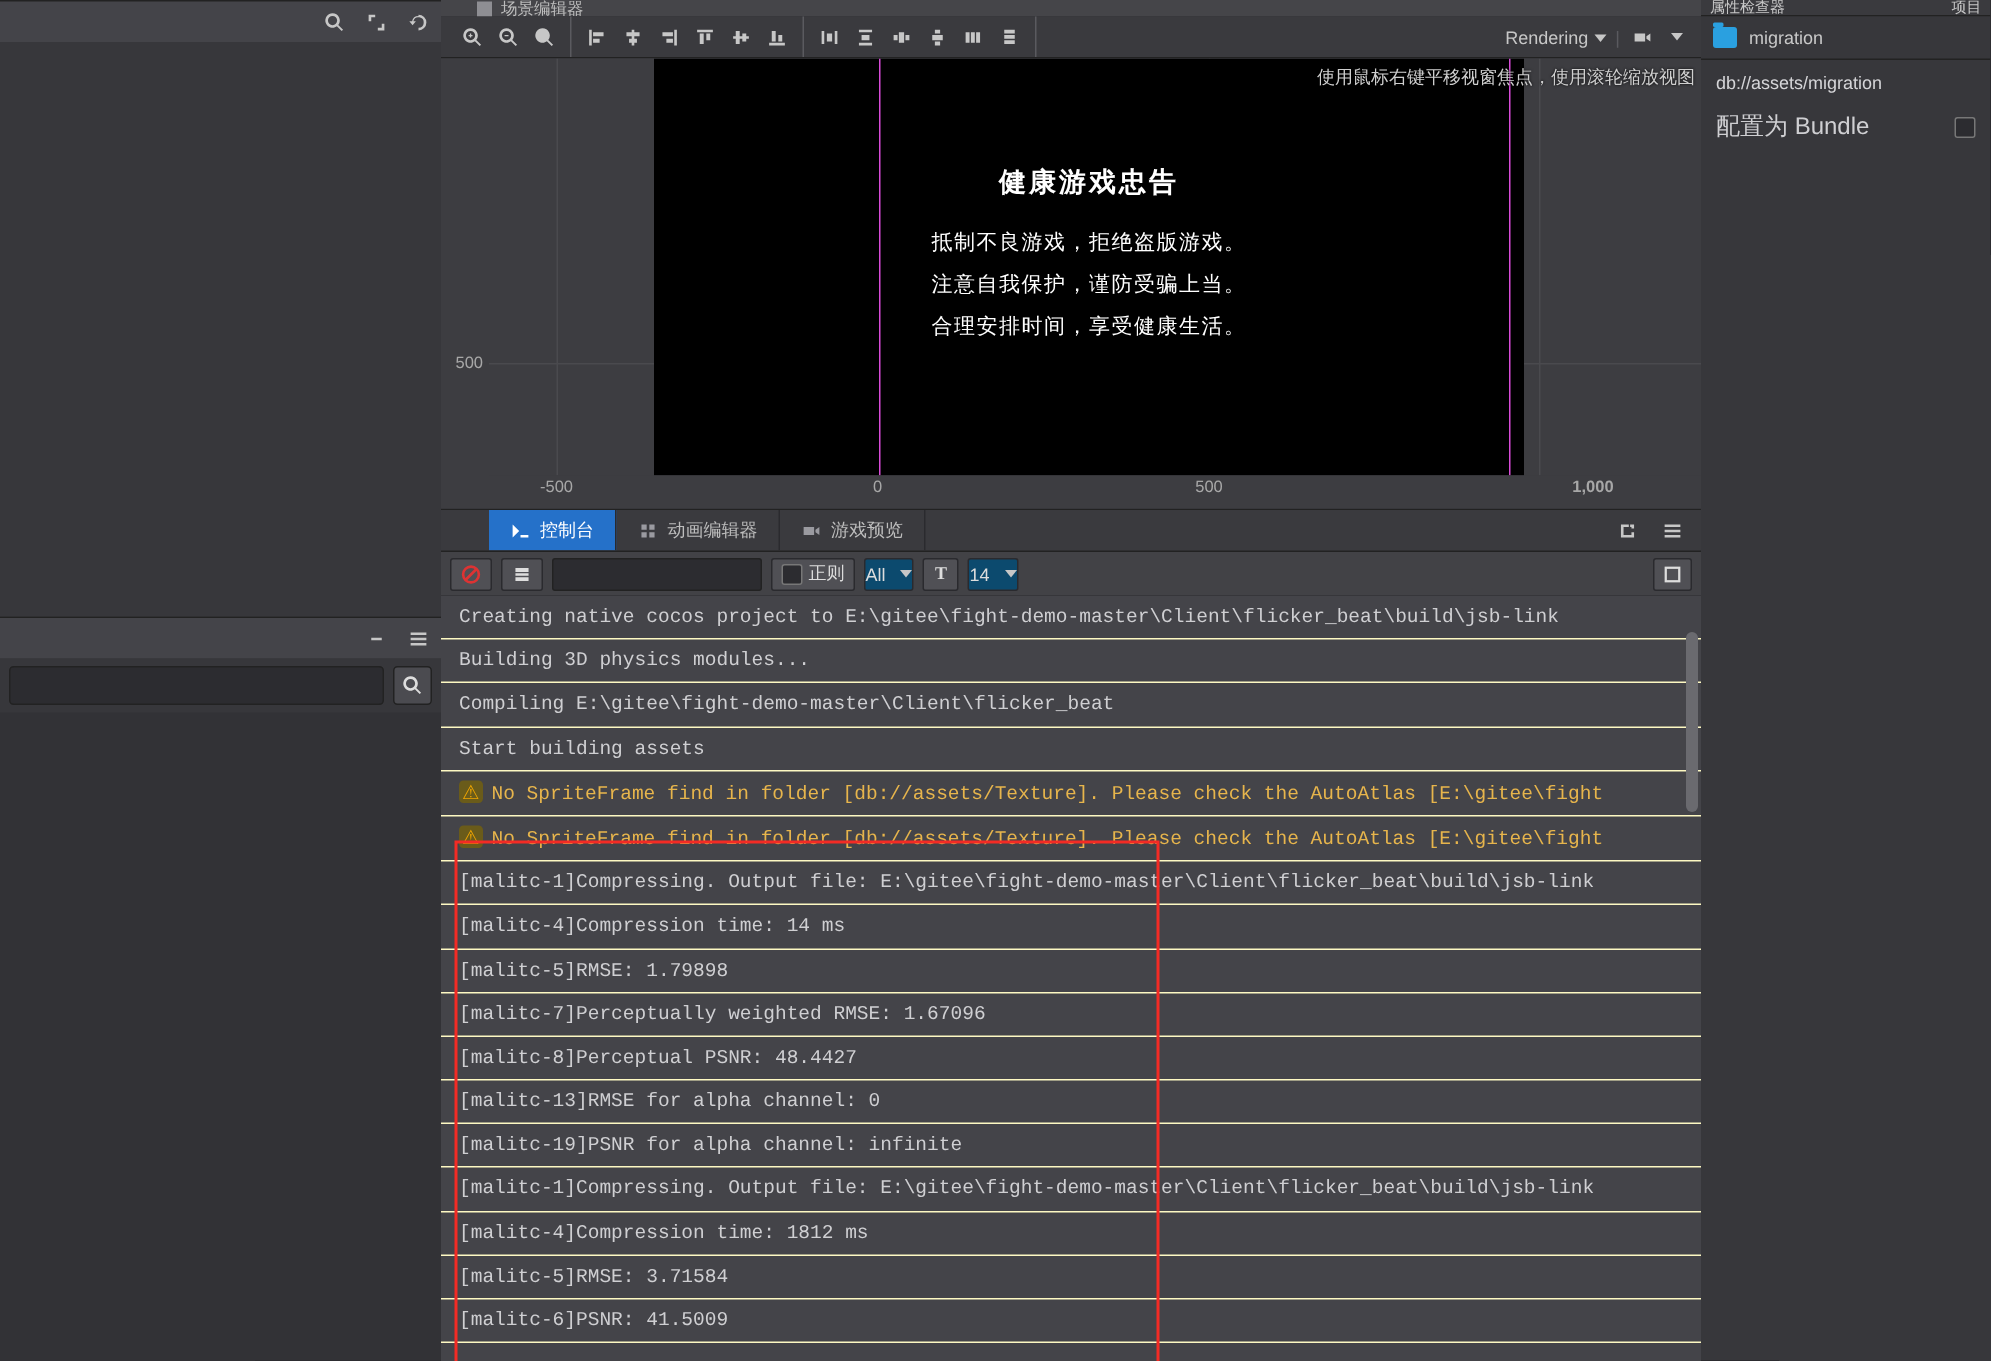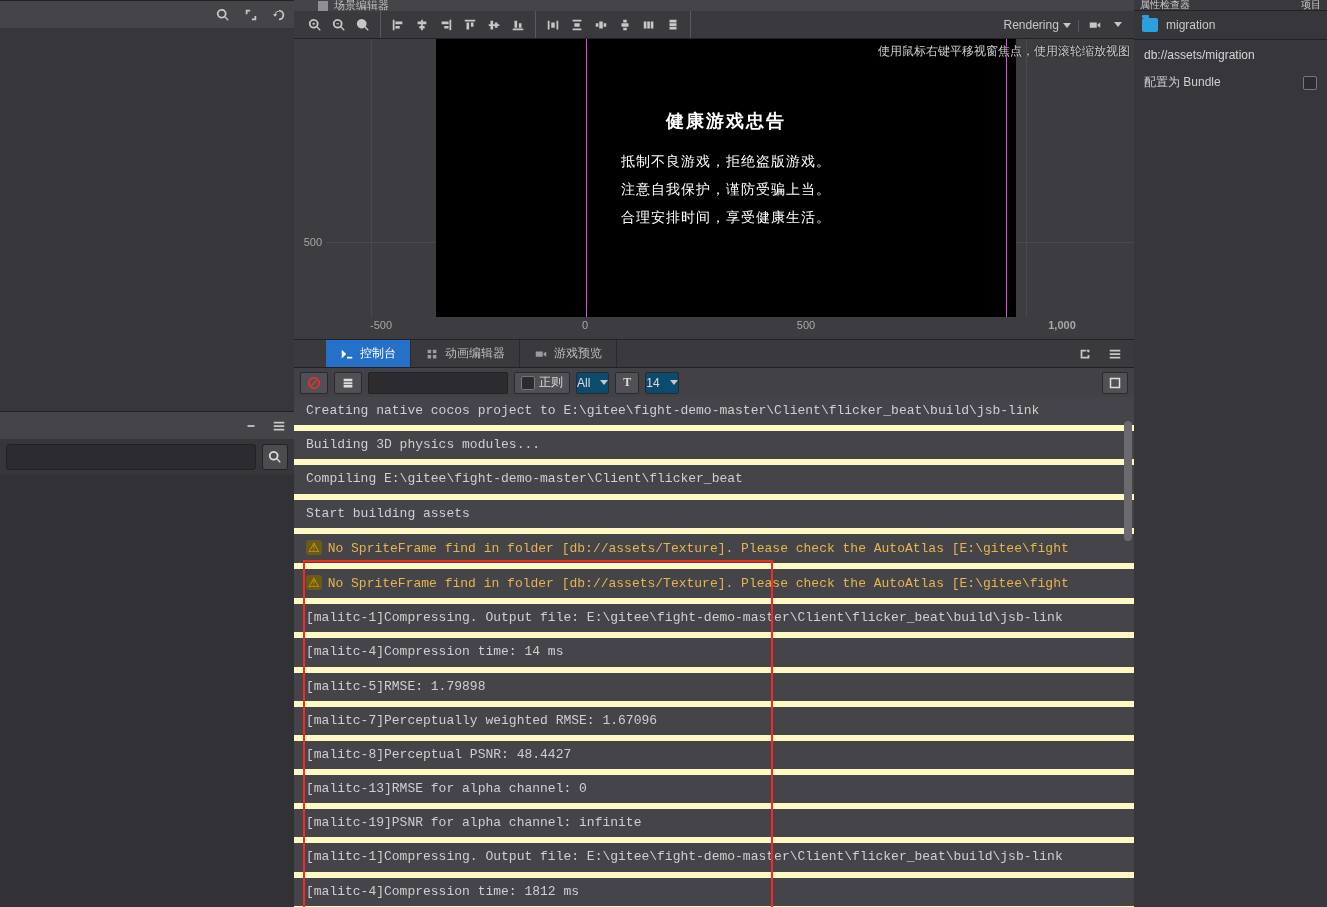--- a/index.html
+++ b/index.html
@@ -50,32 +50,32 @@
   .tabs .tail { display:flex; align-items:center; gap:12px; padding:0 10px; }
 
   .console-toolbar { height:30px; background:#424246; display:flex; align-items:center; gap:6px; padding:0 6px; border-top:1px solid #222; }
   .cbtn { height:22px; min-width:24px; background:#505055; border:1px solid #2a2a2e; border-radius:2px; display:flex; align-items:center; justify-content:center; color:#ddd; cursor:pointer; padding:0 6px; }
   .cinput { height:22px; background:#2c2c30; border:1px solid #222; border-radius:2px; color:#ccc; padding:0 6px; }
   .console-toolbar .wide { width:140px; }
   .checkbox { width:14px;height:14px;border:1px solid #777;background:#2c2c30;display:inline-block;vertical-align:middle;margin-right:4px;border-radius:2px; }
   .dropdown { height:22px; background:#0c4a6e; border:1px solid #2a2a2e; border-radius:2px; display:flex; align-items:center; padding:0 0; cursor:pointer; color:#ddd; gap:6px; }
 
   .console-body { flex:1; background:#444449; overflow:auto; position:relative; font-family:"Consolas","Courier New",monospace; font-size:13px; line-height:1.4; }
-  .log { padding:5px 12px; border-bottom:6px solid #fef9c3; color:#cfcfd2; white-space:nowrap; overflow:hidden; text-overflow:clip; }
+  .log { padding:5px 12px; border-bottom:1px solid #fef9c3; color:#cfcfd2; white-space:nowrap; overflow:hidden; text-overflow:clip; }
   .log.warn { color:#e7b54c; }
   .log.warn::before { content:"⚠"; color:#f0a500; background:#6a5b1a; border-radius:3px; margin-right:6px; font-family:Arial; padding:0 2px; }
   .highlight-box { position:absolute; border:2px solid #f32b25; pointer-events:none; }
   .scrollbar-fake { position:absolute; right:2px; top:24px; width:8px; height:120px; background:#6a6a6f; border-radius:4px; }
 
   .right .tabrow { height:28px; display:flex; align-items:center; background:#3a3a3e; border-bottom:1px solid #222; padding:0 6px; gap:10px; }
   .right .asset-row { height:28px; display:flex; align-items:center; gap:8px; padding:0 8px; background:#37373b; }
   .folder-icon { width:16px; height:14px; background:#2aa0e0; border-radius:2px; position:relative; }
   .folder-icon::before { content:""; position:absolute; top:-3px; left:0; width:7px; height:3px; background:#2aa0e0; border-radius:1px; }
   .right .path { padding:8px 10px; color:#d5d5d8; font-size:12px; }
-  .right .prop { display:flex; align-items:center; padding:4px 10px; font-size:12px; color:#cfcfd2; }
+  .right .prop { display:flex; align-items:center; padding:4px 10px; font-size:16px; color:#cfcfd2; }
   .right .prop .chk { margin-left:auto; width:14px;height:14px;border:1px solid #777; background:#2c2c30; border-radius:2px; }
   .center-top-tab { height:11px; background:#454549; display:flex; align-items:center; padding-left:24px; font-size:11px; color:#bdbdbd; }
 </style>
 </head>
 <body>
 
 <div class="root">
 
   <div class="left">
     <div class="panel-header">
@@ -242,21 +242,21 @@
           <div class="game-text" style="position:absolute; left:0; right:0; top:70px;">
             <div class="title">健康游戏忠告</div>
             <div class="line">抵制不良游戏，拒绝盗版游戏。</div>
             <div class="line">注意自我保护，谨防受骗上当。</div>
             <div class="line">合理安排时间，享受健康生活。</div>
           </div>
         </div>
         <div class="hint">使用鼠标右键平移视窗焦点，使用滚轮缩放视图</div>
       </div>
       <div class="ruler-x" id="rulerX">
-          <div class="tick" style="left: 55px;">-500</div>
+          <div class="tick" style="left: 45px;">-500</div>
           <div class="tick" style="left: 259px;">0</div>
           <div class="tick" style="left: 480px;">500</div>
           <div class="tick" style="left: 736px; font-weight: bold;">1,000</div>
         </div>
     </div>
 
     <div class="tabs">
       <div class="tab active">
         <svg class="ticon" viewBox="0 0 16 16" fill="#fff">
             <path d="M2 3l5 5-5 5V3zm6 8h6v2H8z"></path>

